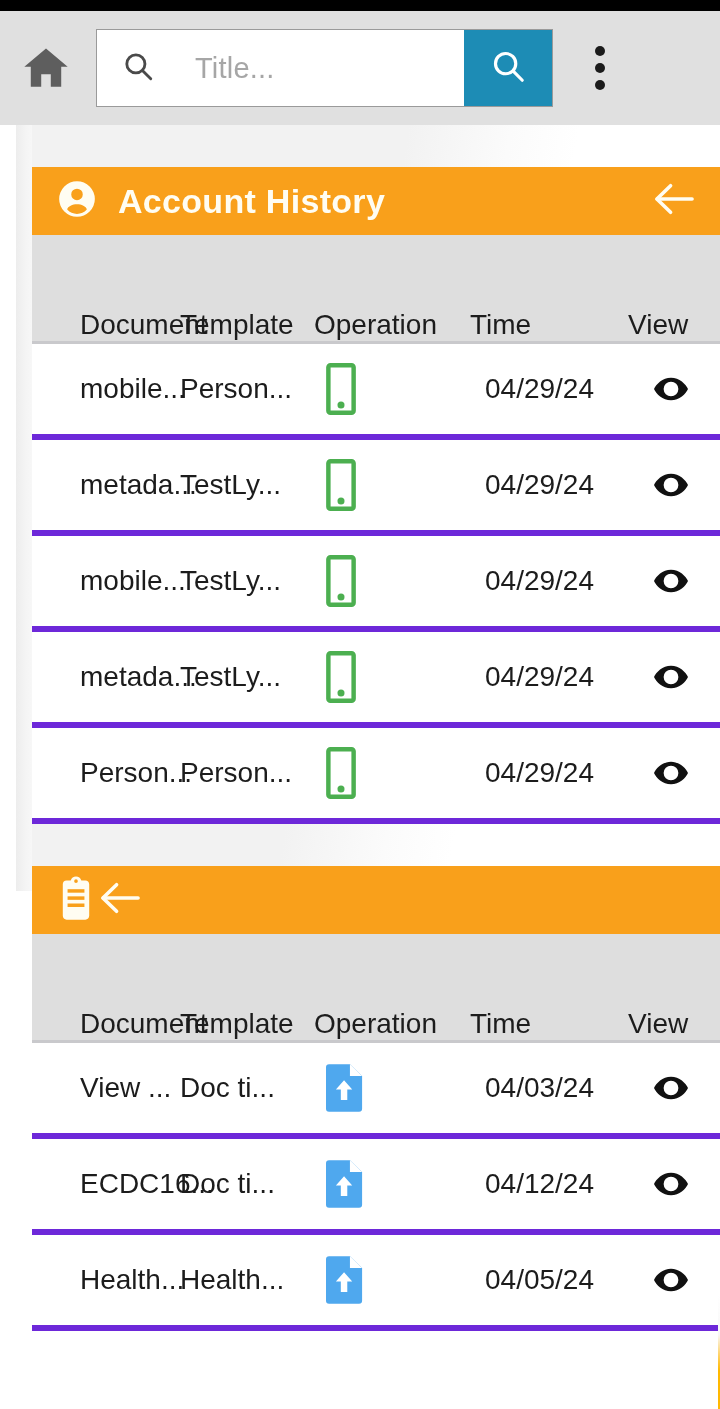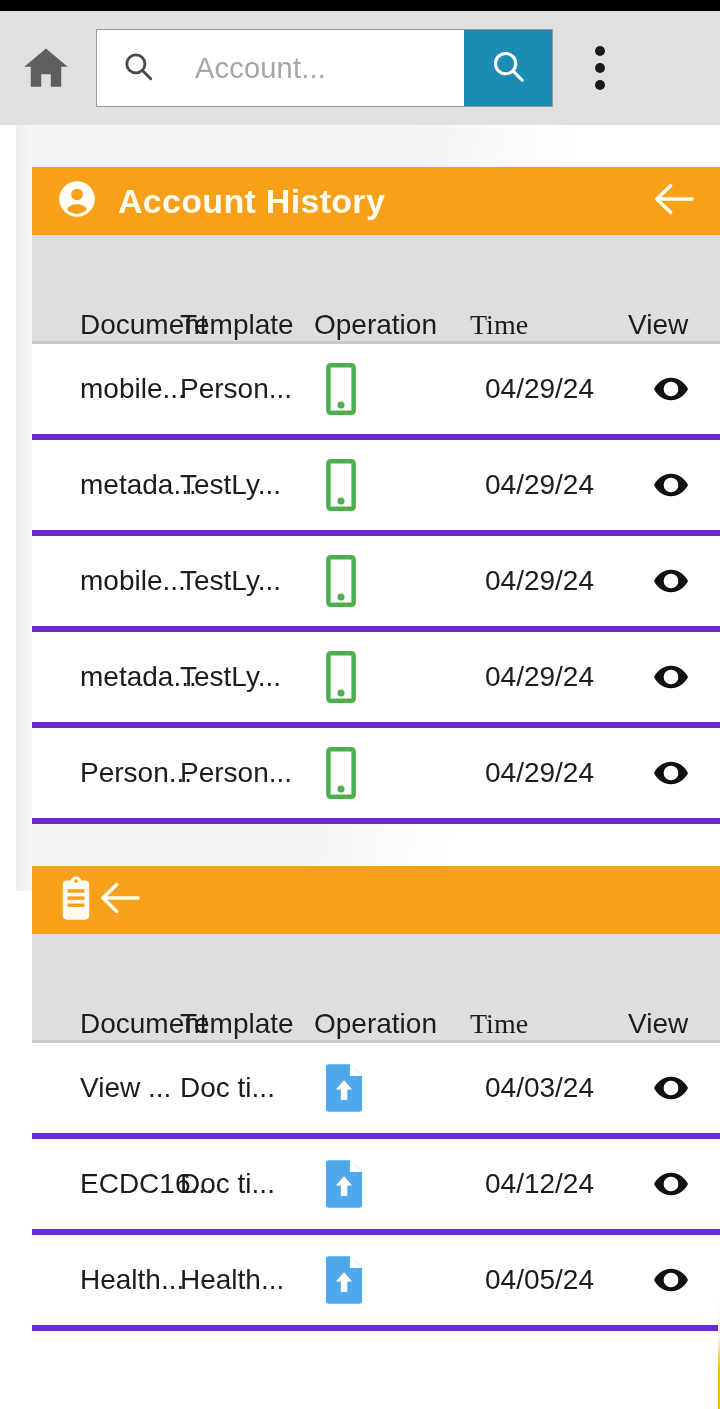--- a/index.html
+++ b/index.html
@@ -139,21 +139,21 @@
     white-space: nowrap;
   }
 
   
   .c-doc  { width: 148px; padding-left: 48px; }
   .c-tpl  { width: 134px; }
   .c-op   { width: 130px; display: flex; justify-content: flex-start; padding-left: 12px; }
   .c-time { width: 160px; text-align: right; padding-right: 10px; }
   .c-view { width: 116px; display: flex; justify-content: center; padding-left: 18px; }
 
-  .tbl-head .c-time { text-align: left; padding-right: 0; padding-left: 26px; font-family: Liberation Serif, serif; }
+  .tbl-head .c-time { text-align: left; padding-right: 0; padding-left: 26px; }
   .tbl-head .c-view { justify-content: flex-start; padding-left: 24px; }
   .tbl-head .c-op   { padding-left: 0; margin-top: 32px; }
 
   .gap { height: 42px; background: #ffffff; }
   .gap-tint { height: 42px; }
 
   
   .icon-phone svg, .icon-upload svg, .icon-eye svg { display: block; }
 
   
@@ -187,21 +187,21 @@
   </div>
 
   <div class="search-wrap">
     <div class="search-field">
       <span class="mag">
         <svg width="34" height="34" viewBox="0 0 24 24" fill="none" stroke="#4a4a4a" stroke-width="2">
           <circle cx="10.5" cy="10.5" r="6.4"></circle>
           <line x1="15.3" y1="15.3" x2="21" y2="21" stroke-linecap="round"></line>
         </svg>
       </span>
-      <span class="search-input-text">Account...</span>
+      <span class="search-input-text">Title...</span>
     </div>
     <div class="search-go">
       <span>
         <svg width="38" height="38" viewBox="0 0 24 24" fill="none" stroke="#ffffff" stroke-width="2">
           <circle cx="10.5" cy="10.5" r="6.4"></circle>
           <line x1="15.3" y1="15.3" x2="21" y2="21" stroke-linecap="round"></line>
         </svg>
       </span>
     </div>
   </div>

